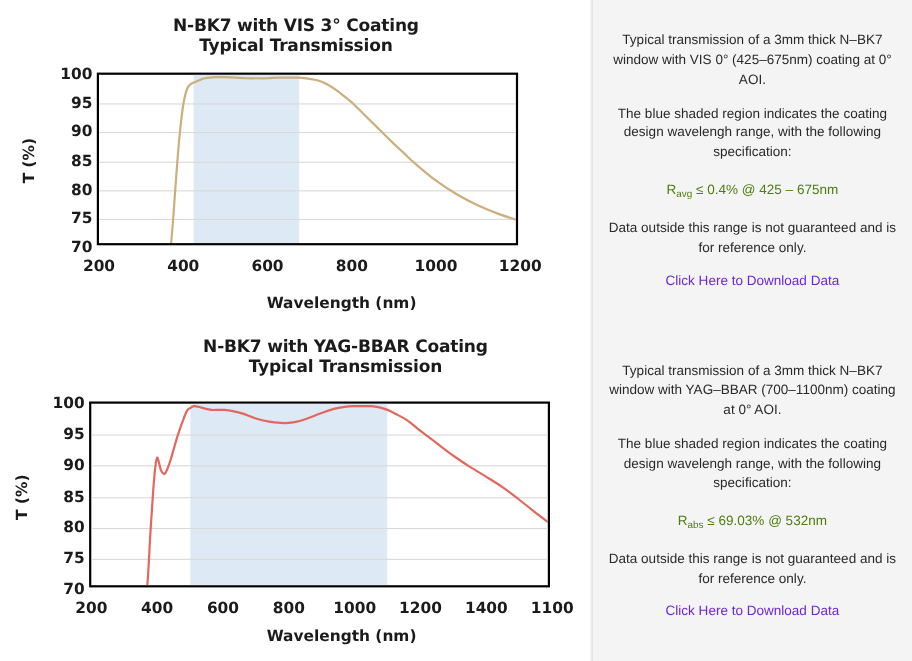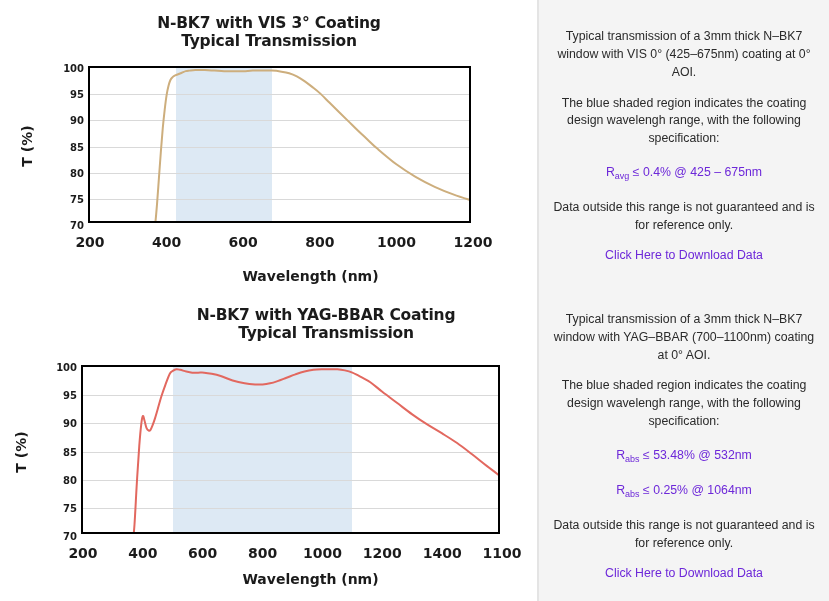--- a/index.html
+++ b/index.html
@@ -69,21 +69,21 @@
     position: absolute; top: 0; bottom: 0;
     background: #dde9f4;
   }
   .curve-svg { position: absolute; left: 0; top: 0; }
 
   
   .ytick {
     position: absolute;
     text-align: right;
     font-family: "DejaVu Sans", sans-serif;
-    font-weight: bold; font-size: 10px; color: #1b1b1b;
+    font-weight: bold; font-size: 14px; color: #1b1b1b;
     transform: translateY(-50%);
     white-space: nowrap;
   }
   .xtick {
     position: absolute;
     text-align: center;
     font-family: "DejaVu Sans", sans-serif;
     font-weight: bold; font-size: 14px; color: #1b1b1b;
     transform: translateX(-50%);
     white-space: nowrap;
@@ -111,21 +111,21 @@
     font-size: 12.3px;
     line-height: 1.45;
     color: #2a2a2a;
     font-family: "Liberation Sans", sans-serif;
   }
   .spec-line {
     margin: 16px;
     text-align: center;
     font-size: 12.3px;
     line-height: 1.42;
-    color: #6d28d9;
+    color: #4d7c0f;
   }
   .spec-group { margin: 0 0 13px 0; }
   sub { font-size: 9px; }
   .dl-link {
     display: block;
     text-align: center;
     font-size: 12.3px;
     color: #6d28d9;
     text-decoration: none;
     cursor: pointer;
@@ -201,21 +201,21 @@
         <p class="info-p">Data outside this range is not guaranteed and is for reference only.</p>
         <a class="dl-link" href="#">Click Here to Download Data</a>
       </div>
     </div>
   </div>
 
   <div class="section" id="section-yag">
     <div class="top-rule"></div>
 
     <div class="chart-pane">
-      <div class="chart-title" style="position:absolute; left:12px; top:16px; width:628px;">
+      <div class="chart-title" style="position:absolute; left:0; top:16px; width:628px;">
         <span>N-BK7 with YAG-BBAR Coating</span>
         <span class="l2">Typical Transmission</span>
       </div>
 
       <div class="plot-wrap" id="plot-yag" style="left:0; top:0; width:538px; height:311px;">
 
         <div class="plot-frame" id="frame-yag" style="left: 81px; top: 75px; width: 419px; height: 169px;">
             <div class="band" style="left: 89.7857px; width: 179.571px; background: rgb(221, 233, 244);"></div>
             <div class="gridline" style="top: 140.833px; background: rgb(217, 217, 217);"></div>
             <div class="gridline" style="top: 112.667px; background: rgb(217, 217, 217);"></div>
@@ -245,22 +245,21 @@
 
       <div class="xlabel" style="left:0; top:281px;">Wavelength (nm)</div>
       <div class="ylabel" id="ylabel-yag" style="left:0px; top:154px;">T (%)</div>
     </div>
 
     <div class="info-pane">
       <div class="info-block">
         <p class="info-p">Typical transmission of a 3mm thick N–BK7 window with YAG–BBAR (700–1100nm) coating at 0° AOI.</p>
         <p class="info-p">The blue shaded region indicates the coating design wavelengh range, with the following specification:</p>
         <div class="spec-group" id="specs-yag">
-            <p class="spec-line"><span>R</span><sub>abs</sub><span> ≤ 53.48% @ 532nm</span></p>
-            <p class="spec-line"><span>R</span><sub>abs</sub><span> ≤ 0.25% @ 1064nm</span></p>
+            <p class="spec-line"><span>R</span><sub>abs</sub><span> ≤ 69.03% @ 532nm</span></p>
           </div>
         <p class="info-p">Data outside this range is not guaranteed and is for reference only.</p>
         <a class="dl-link" href="#">Click Here to Download Data</a>
       </div>
 
     </div>
   </div>
 
 </div>
 

